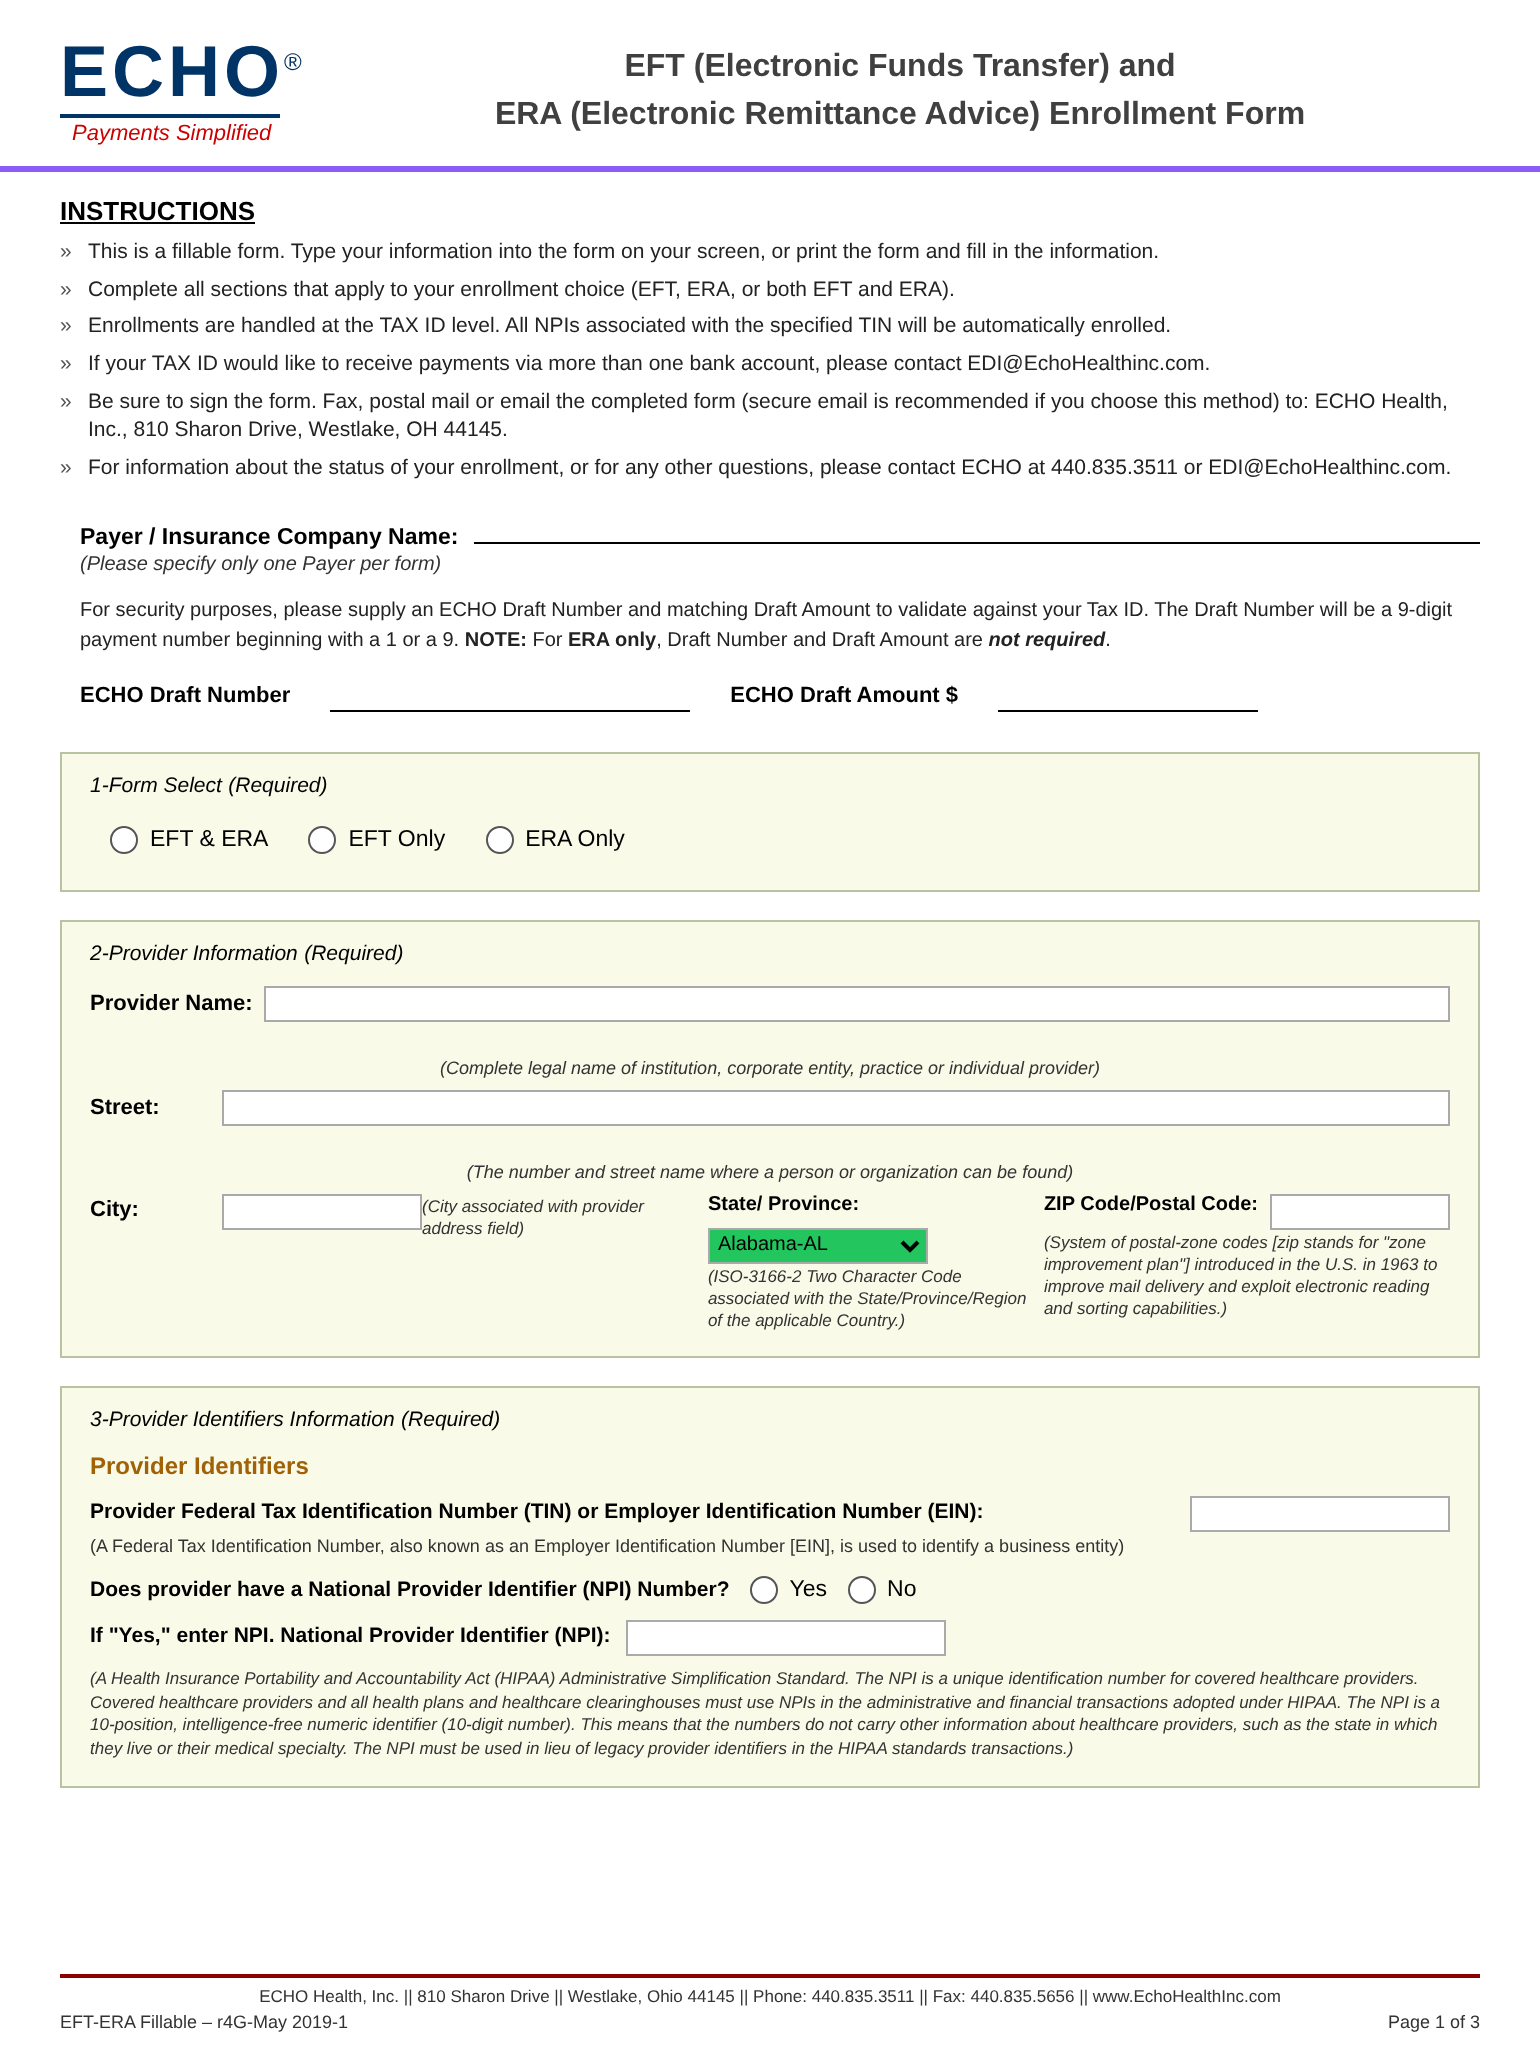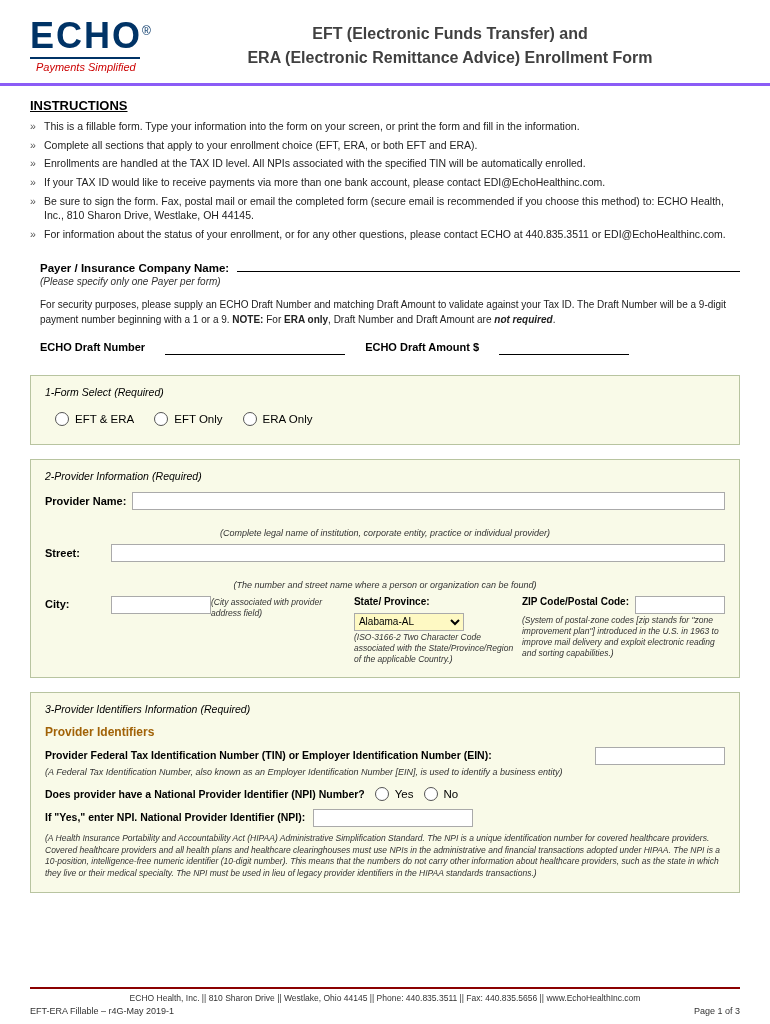--- a/index.html
+++ b/index.html
@@ -271,21 +271,21 @@
       min-width: 160px;
     }
     .state-label-row {
       display: flex;
       align-items: baseline;
       gap: 6px;
       flex-direction: column;
     }
     .state-select {
       border: 1px solid #aaa;
-      background: #fef9c3;
+      background: #22c55e;
       height: 18px;
       font-size: 10px;
       width: 110px;
     }
     .state-hint {
       font-size: 8.5px;
       font-style: italic;
       color: #333;
       margin-top: 1px;
       line-height: 1.3;
@@ -336,21 +336,20 @@
     }
     .tin-input {
       border: 1px solid #aaa;
       background: #fff;
       height: 18px;
       font-size: 10px;
       width: 130px;
     }
     .tin-hint {
       font-size: 9px;
-      font-style: italic;
       color: #333;
       margin-bottom: 8px;
       line-height: 1.3;
     }
     .npi-question-row {
       display: flex;
       align-items: center;
       gap: 10px;
       margin-bottom: 8px;
     }

